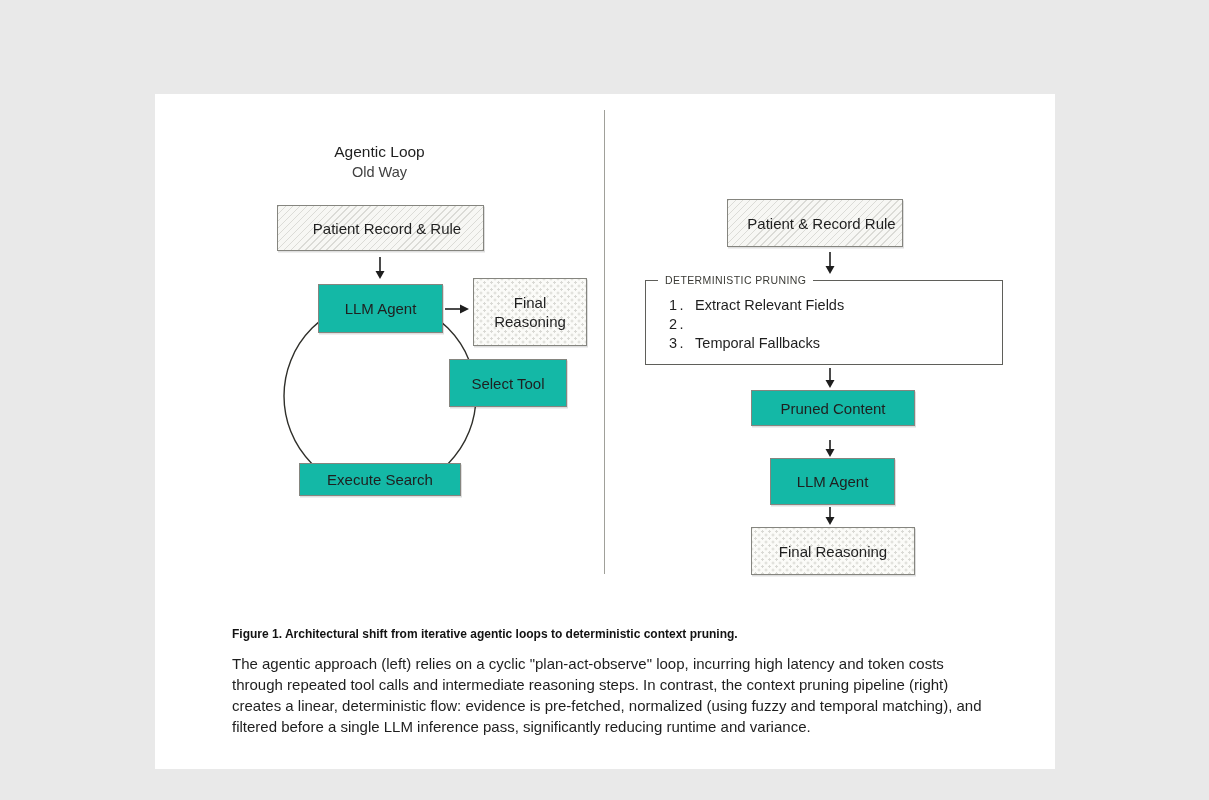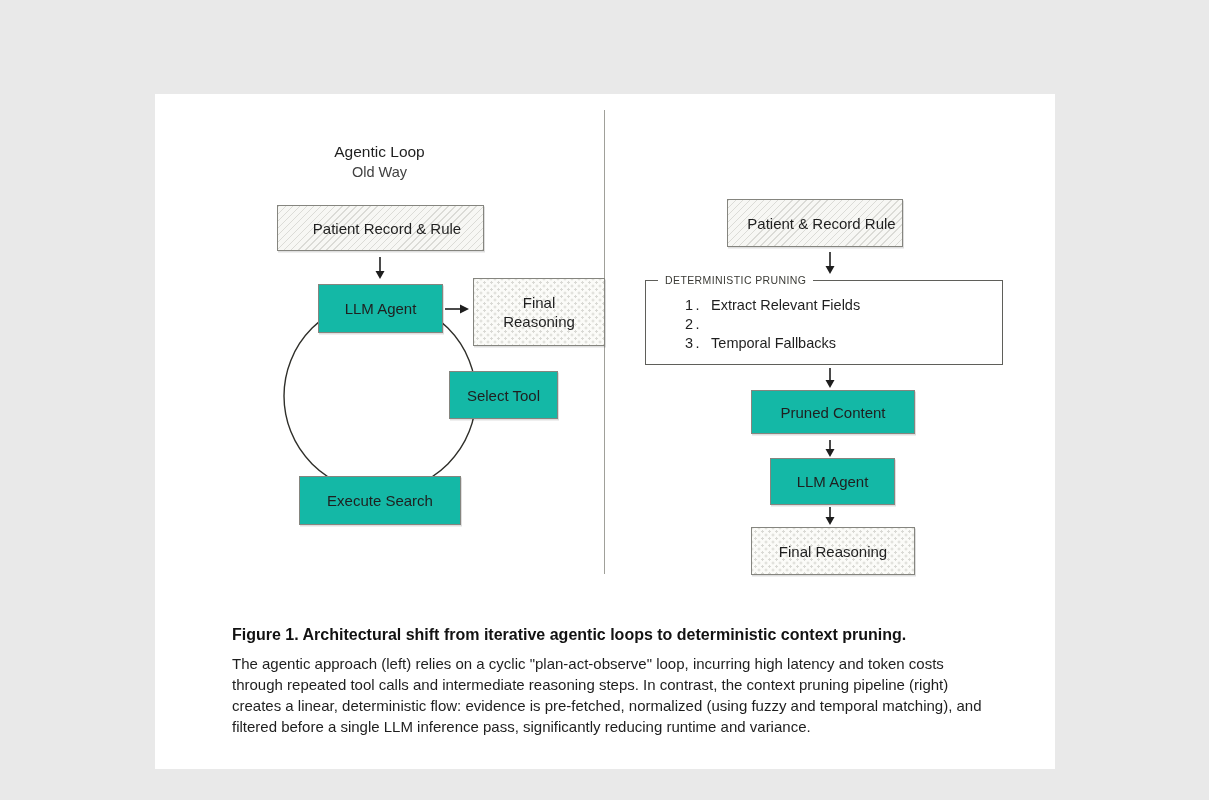--- a/index.html
+++ b/index.html
@@ -58,40 +58,39 @@
   }
 
   .arr { position:absolute; z-index:2; }
 
   .fieldset {
     position:absolute; z-index:1;
     left:490px; top:186px; width:358px; height:85px;
     border:1px solid #5f5f5a;
     box-sizing:border-box;
     background:#ffffff;
-    padding-left:16px;
   }
   .fieldset .legend {
     position:absolute; top:-7px; left:12px;
     background:#ffffff; padding:0 7px;
     font-size:10.5px; letter-spacing:0.4px; color:#3a3a35;
     white-space:nowrap;
   }
   .fieldset .plist {
     padding:15px 0 0 23px;
     font-size:14.5px; line-height:19px; color:#1f1f1f;
   }
   .fieldset .plist .row { display:flex; }
   .fieldset .plist .num { letter-spacing:2.5px; margin-right:9px; }
 
   .caption {
     position:absolute; left:77px; top:531px; width:757px; z-index:1;
   }
   .caption .cap-title {
-    font-size:16px; font-weight:bold; color:#121212;
+    font-size:12px; font-weight:bold; color:#121212;
     margin:0 0 9px 0; line-height:19px;
   }
   .caption .cap-body {
     font-size:15px; line-height:21px; color:#1e1e1e; margin:0;
   }
 </style>
 </head>
 <body>
 
 <div class="card">
@@ -118,31 +117,31 @@
 
   <div class="dbox" style="left:163px; top:190px; width:125px; height:49px;">
     <span>LLM Agent</span>
   </div>
 
   <svg class="arr" style="left:290px; top:208px;" width="24" height="14" viewBox="0 0 24 14">
     <line x1="0" y1="7" x2="16" y2="7" stroke="#1e1e1e" stroke-width="1.6"></line>
     <polygon points="24,7 15,2.5 15,11.5" fill="#1e1e1e"></polygon>
   </svg>
 
-  <div class="dbox dotted" style="left:318px; top:184px; width:132px; height:68px;">
+  <div class="dbox dotted" style="left:318px; top:184px; width:114px; height:68px;">
     <span>Final
 Reasoning</span>
   </div>
 
 
-  <div class="dbox" style="left:294px; top:277px; width:109px; height:48px;">
+  <div class="dbox" style="left:294px; top:265px; width:118px; height:48px;">
     <span>Select Tool</span>
   </div>
 
-  <div class="dbox" style="left:144px; top:382px; width:162px; height:49px;">
+  <div class="dbox" style="left:144px; top:369px; width:162px; height:33px;">
     <span>Execute Search</span>
   </div>
 
 
   <div class="dbox hatched" style="left:572px; top:105px; width:176px; height:48px;">
     <span>Patient &amp; Record Rule</span>
   </div>
 
   <svg class="arr" style="left:668px; top:158px;" width="14" height="22" viewBox="0 0 14 22">
     <line x1="7" y1="0" x2="7" y2="15" stroke="#1e1e1e" stroke-width="1.6"></line>
@@ -164,21 +163,21 @@
         <span>Temporal Fallbacks</span>
       </div>
     </div>
   </div>
 
   <svg class="arr" style="left:668px; top:274px;" width="14" height="20" viewBox="0 0 14 20">
     <line x1="7" y1="0" x2="7" y2="13" stroke="#1e1e1e" stroke-width="1.6"></line>
     <polygon points="7,20 2.5,12 11.5,12" fill="#1e1e1e"></polygon>
   </svg>
 
-  <div class="dbox" style="left:596px; top:296px; width:164px; height:44px;text-align:center;">
+  <div class="dbox" style="left:596px; top:296px; width:164px; height:36px;text-align:center;">
     <span>Pruned Content</span>
   </div>
 
   <svg class="arr" style="left:668px; top:346px;" width="14" height="17" viewBox="0 0 14 17">
     <line x1="7" y1="0" x2="7" y2="10" stroke="#1e1e1e" stroke-width="1.6"></line>
     <polygon points="7,17 2.5,9 11.5,9" fill="#1e1e1e"></polygon>
   </svg>
 
   <div class="dbox" style="left:615px; top:364px; width:125px; height:47px;">
     <span>LLM Agent</span>

